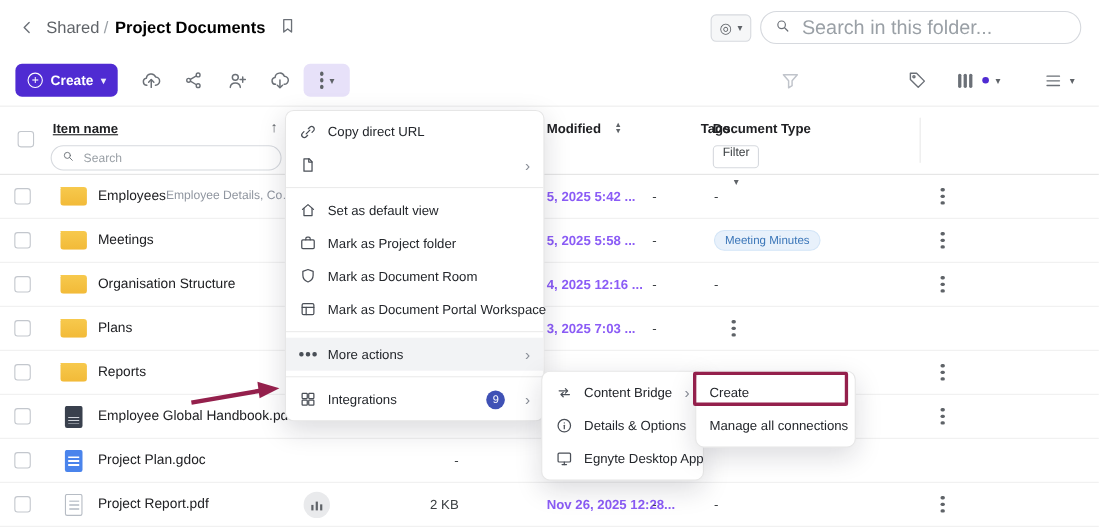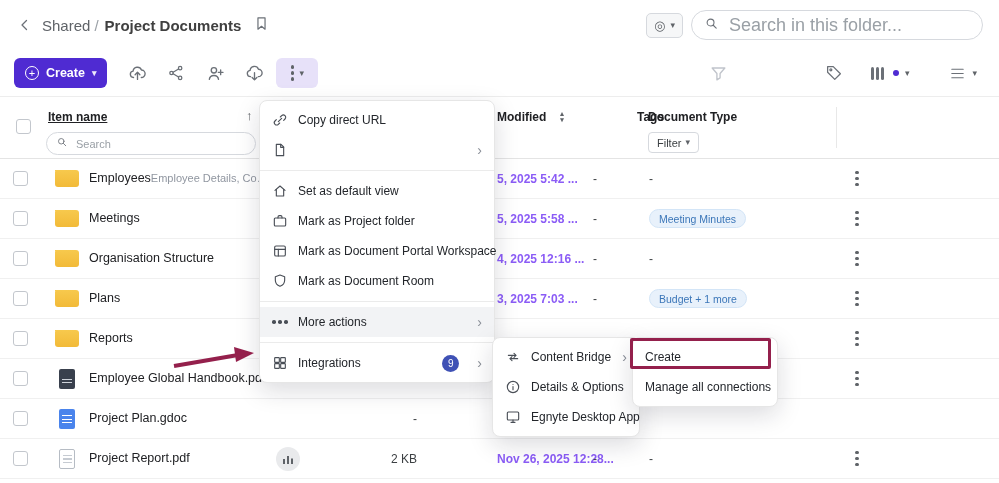--- a/index.html
+++ b/index.html
@@ -11,21 +11,21 @@
   }
   svg.icon { fill:none; stroke:#4a4f57; stroke-width:1.7; stroke-linecap:round; stroke-linejoin:round; }
   svg.icon.light { stroke:#c0c4cb; }
   svg.icon.gray { stroke:#6b7077; }
 
   
   .topbar { height:50px; display:flex; align-items:center; padding:0 16px; }
   .backchev { display:flex; align-items:center; margin-right:8px; cursor:pointer; }
   .crumb-parent { color:#5f6368; font-size:15px; margin-right:4px; }
   .crumb-sep { color:#9aa0a6; font-size:15px; margin-right:6px; }
-  .crumb-current { color:#404040; font-size:15px; font-weight:700; margin-right:12px; }
+  .crumb-current { color:#000000; font-size:15px; font-weight:700; margin-right:12px; }
   .top-right { margin-left:auto; display:flex; align-items:center; gap:8px; }
   .scope { height:25px; border:1px solid #d6d9de; border-radius:5px; background:#f6f7f8;
            display:flex; align-items:center; gap:5px; padding:0 7px; color:#5f6368; font-size:13px; cursor:pointer; }
   .cdown { font-size:9px; color:#5f6368; line-height:1; }
   .create-btn .cdown { color:#fff; opacity:.9; }
   .search-pill { width:292px; height:30px; border:1px solid #d6d9de; border-radius:15px;
                  display:flex; align-items:center; gap:8px; padding:0 12px; background:#fff; }
   .search-pill input { border:0; outline:0; flex:1; font-size:18px; font-family:inherit; color:#202124; background:transparent; }
   .search-pill input::placeholder { color:#9aa0a6; }
 
@@ -56,21 +56,21 @@
   .h-item-sort { position:absolute; left:246px; top:11px; color:#5f6368; font-size:13px; }
   .h-search { position:absolute; left:46px; top:35px; width:210px; height:23px; border:1px solid #d6d9de;
               border-radius:12px; display:flex; align-items:center; gap:6px; padding:0 9px; background:#fff; }
   .h-search input { border:0; outline:0; width:100%; font-size:11px; font-family:inherit; }
   .h-search input::placeholder { color:#9aa0a6; }
   .h-mod { position:absolute; left:497px; top:13px; font-weight:700; display:flex; align-items:center; gap:14px; }
   .sorts { display:flex; flex-direction:column; line-height:6px; font-size:7px; color:#5f6368; }
   .h-tags { position:absolute; left:591px; top:13px; font-weight:700;margin-left:46px; }
   .h-type { position:absolute; left:648px; top:13px; font-weight:700; }
   .h-filter { position:absolute; left:648px; top:35px; height:21px; border:1px solid #d6d9de; border-radius:4px;
-              display:flex; align-items:center; gap:4px; padding:0 8px; font-size:11px; color:#3c4043; cursor:pointer; }
+              display:flex; align-items:center; gap:16px; padding:0 8px; font-size:11px; color:#3c4043; cursor:pointer;flex-direction:column; }
   .h-vline { position:absolute; left:836px; top:10px; bottom:10px; width:1px; background:#e8e8e8; }
 
   .trow { display:grid; grid-template-columns:40px 230px 227px 88px 58px 190px 1fr;
           align-items:center; height:40px; border-bottom:1px solid #f0f0f0; }
   .c-check { display:flex; justify-content:center; }
   .cb { width:15px; height:15px; border:1.5px solid #c3c7cd; border-radius:3px; background:#fff; display:inline-block; cursor:pointer; }
   .c-name { display:flex; align-items:center; gap:10px; overflow:hidden; padding-left:15px; }
   .namewrap { display:flex; flex-direction:row; line-height:15px; overflow:hidden; }
   .fname { font-size:12.5px; color:#202124; white-space:nowrap; cursor:pointer; }
   .fsub { font-size:11px; color:#9096a0; white-space:nowrap; overflow:hidden; text-overflow:ellipsis; }
@@ -351,24 +351,20 @@
       <span class="fi fi-folder"></span>
       <span class="namewrap">
           <span class="fname">Plans</span>
         </span>
     </div>
     <div class="c-size">
         <span class="szv"></span>
       </div>
     <div class="c-mod">3, 2025 7:03 ...</div>
     <div class="c-tags">-</div>
-    <div class="c-type">
-        <span></span>
-        <span class="badge">Budget  + 1 more</span>
-      </div>
     <div class="c-act">
         <span class="vdots">
           <i></i>
           <i></i>
           <i></i>
         </span>
       </div>
   </div>
 
   <div class="trow">
@@ -516,34 +512,34 @@
         <svg class="icon" width="16" height="16" viewBox="0 0 24 24">
           <rect x="3.5" y="7.5" width="17" height="12" rx="1.5"></rect>
           <path d="M9 7.5V6a2 2 0 012-2h2a2 2 0 012 2v1.5"></path>
         </svg>
       </span>
     <span class="mlabel">Mark as Project folder</span>
   </div>
   <div class="mitem">
     <span class="micon">
         <svg class="icon" width="16" height="16" viewBox="0 0 24 24">
+          <path d="M12 3l7 2.5V11c0 4.5-2.8 7.6-7 9-4.2-1.4-7-4.5-7-9V5.5z"></path>
+        </svg>
+      </span>
+    <span class="mlabel">Mark as Document Room</span>
+  </div>
+  <div class="mitem">
+    <span class="micon">
+        <svg class="icon" width="16" height="16" viewBox="0 0 24 24">
           <rect x="4" y="4.5" width="16" height="15" rx="2"></rect>
           <path d="M4 9.5h16"></path>
           <path d="M9.5 9.5v10"></path>
         </svg>
       </span>
     <span class="mlabel">Mark as Document Portal Workspace</span>
-  </div>
-  <div class="mitem">
-    <span class="micon">
-        <svg class="icon" width="16" height="16" viewBox="0 0 24 24">
-          <path d="M12 3l7 2.5V11c0 4.5-2.8 7.6-7 9-4.2-1.4-7-4.5-7-9V5.5z"></path>
-        </svg>
-      </span>
-    <span class="mlabel">Mark as Document Room</span>
   </div>
   <div class="mdiv"></div>
   <div class="mitem hl">
     <span class="micon">
         <span class="hdots">
           <i></i>
           <i></i>
           <i></i>
         </span>
       </span>

